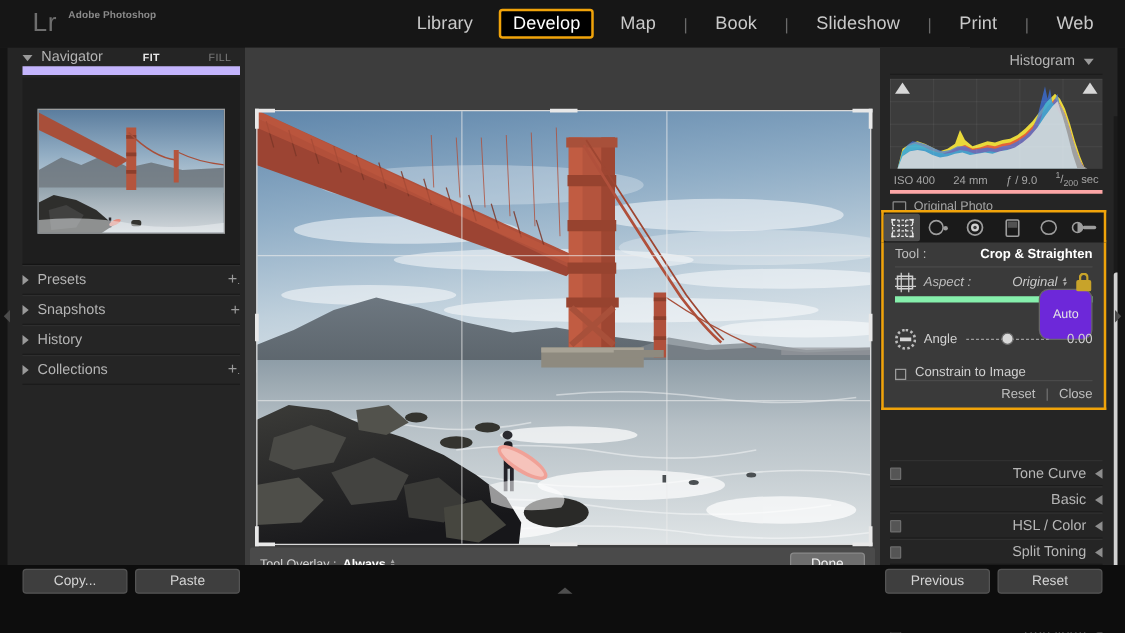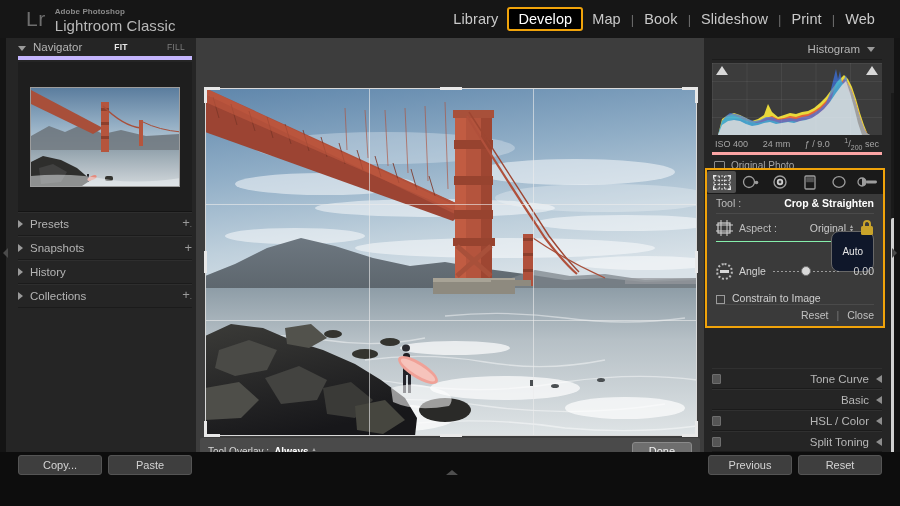--- a/index.html
+++ b/index.html
@@ -30,21 +30,21 @@
     font-size: 8px; color: #8a8a8a; font-weight: bold; letter-spacing: 0.1px;
     line-height: 10px;
   }
   .brand-big {
     font-size: 15px; color: #b9b9b9; font-weight: 300; line-height: 17px;
     letter-spacing: 0.1px;
   }
 
   .modules {
     position: absolute; right: 16px; top: 0; height: 38px;
-    display: flex; align-items: center; gap: 0;
+    display: flex; align-items: center; gap: 12px;
   }
   .module {
     font-size: 14.5px; color: #c9c9c9; padding: 3px 9px;
     cursor: pointer; white-space: nowrap; letter-spacing: 0.1px;
   }
   .module.active {
     color: #ffffff; border: 2px solid #f0a30a; border-radius: 3px;
     padding: 2px 9px; background: #000;
   }
   .module-sep { color: #6a6a6a; font-size: 13px; padding: 0 1px; }
@@ -52,21 +52,21 @@
   
   .left-panel {
     position: absolute; left: 0; top: 38px; width: 196px; height: 430px;
     background: #252525;
   }
   .lp-inner { position: absolute; left: 18px; top: 0; width: 174px; }
 
   .panel-head {
     display: flex; align-items: center; height: 22px;
     font-size: 11.5px; color: #b4b4b4;
-    border-bottom: 4px solid #c4b5fd;
+    border-bottom: 7px solid #c4b5fd;
   }
   .tri {
     width: 0; height: 0; border-left: 5px solid #9a9a9a;
     border-top: 4px solid transparent; border-bottom: 4px solid transparent;
     margin-right: 7px;
   }
   .tri-down {
     width: 0; height: 0; border-top: 5px solid #9a9a9a;
     border-left: 4px solid transparent; border-right: 4px solid transparent;
     margin-right: 7px; margin-top: 2px;
@@ -163,42 +163,42 @@
     background: #3a3a3a; border: 2px solid #f0a30a; border-top: none;
     z-index: 5;
   }
   .crop-inner { padding: 0 9px; }
   .crop-row {
     display: flex; align-items: center; height: 22px;
     font-size: 10.5px; color: #cfcfcf;
   }
   .crop-row .lab { color: #bdbdbd; }
   .crop-row .val { margin-left: auto; color: #ffffff; font-weight: bold; }
-  .aspect-row { height: 28px; border-bottom: 1px solid #86efac; }
+  .aspect-row { height: 28px; border-bottom: 5px solid #86efac; font-style: italic; }
   .tool-row { border-bottom: 1px solid #4a4a4a; }
   .aspect-val { margin-left: auto; color: #cacaca; font-size: 10.5px; }
   .dbl-arrow {
     display: inline-flex; flex-direction: column; font-size: 6px;
     color: #a9a9a9; line-height: 4px; margin: 0 5px 0 4px;
   }
   .lock {
     width: 14px; height: 15px; position: relative; margin-left: 2px;
   }
   .lock-body {
     position: absolute; bottom: 0; left: 1px; width: 12px; height: 9px;
     background: #c8a32a; border-radius: 1.5px;
   }
   .lock-sh {
     position: absolute; top: 0; left: 3px; width: 8px; height: 7px;
     border: 2px solid #c8a32a; border-bottom: none;
     border-radius: 4px 4px 0 0;
   }
   .auto-row { height: 18px; display: flex; justify-content: flex-end; align-items: center; }
   .auto-btn {
-    background: #0f172a; color: #e6e6e6; font-size: 10px;
+    background: #6d28d9; color: #e6e6e6; font-size: 10px;
     padding: 14px 10px; border-radius: 8px; cursor: pointer;
     border: 1px solid #676767;
   }
   .angle-row { height: 22px; display: flex; align-items: center; }
   .angle-icon {
     width: 17px; height: 17px; border-radius: 50%;
     border: 2px dotted #bbb; position: relative;
     display: flex; align-items: center; justify-content: center;
   }
   .angle-icon i {
@@ -343,21 +343,20 @@
 </head>
 <body>
 
 <div id="app">
 
   <div class="topbar">
     <div class="brand">
       <div class="brand-lr">Lr</div>
       <div class="brand-txt">
         <div class="brand-small">Adobe Photoshop</div>
-        <div class="brand-big">Lightroom Classic</div>
       </div>
     </div>
     <div class="modules">
       <div class="module">Library</div>
       <div class="module active">Develop</div>
       <div class="module">Map</div>
       <div class="module-sep">|</div>
       <div class="module">Book</div>
       <div class="module-sep">|</div>
       <div class="module">Slideshow</div>

